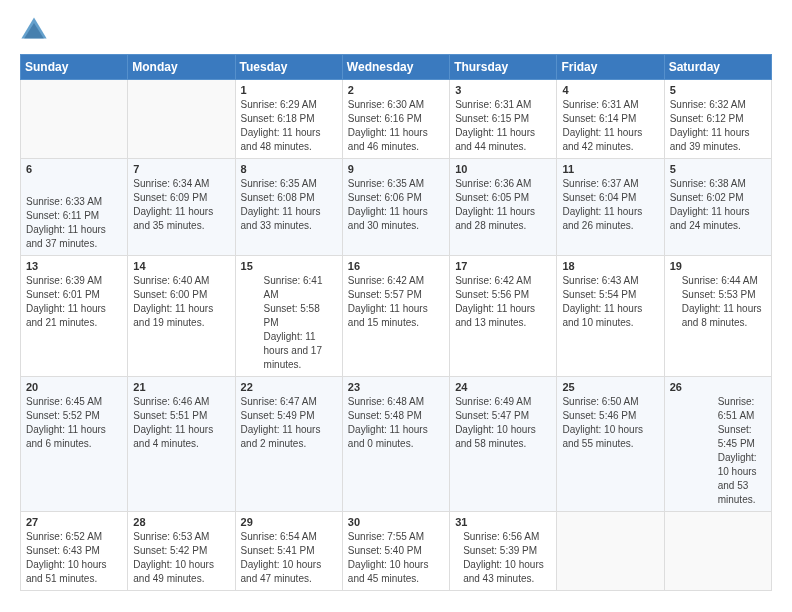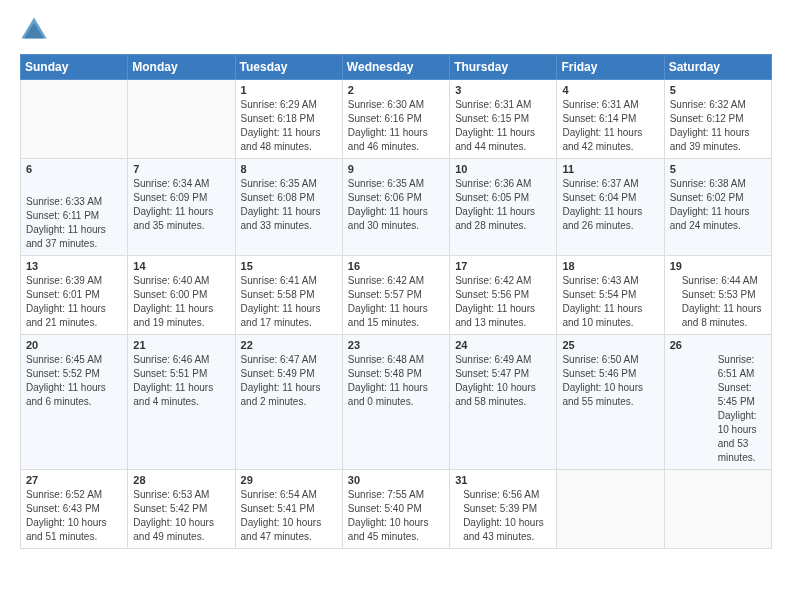--- a/index.html
+++ b/index.html
@@ -220,21 +220,21 @@
 Daylight: 11 hours and 21 minutes.</div>
           </td>
           <td>
             <span class="day-num">14</span>
             <div class="day-info" style="white-space: pre-line;">Sunrise: 6:40 AM
 Sunset: 6:00 PM
 Daylight: 11 hours and 19 minutes.</div>
           </td>
           <td>
             <span class="day-num">15</span>
-            <div class="day-info" style="white-space: pre-line;">Sunrise: 6:41 AM
+            <div class="day-info" style="white-space: pre-line; margin-left: 23px;">Sunrise: 6:41 AM
 Sunset: 5:58 PM
 Daylight: 11 hours and 17 minutes.</div>
           </td>
           <td>
             <span class="day-num">16</span>
             <div class="day-info" style="white-space: pre-line;">Sunrise: 6:42 AM
 Sunset: 5:57 PM
 Daylight: 11 hours and 15 minutes.</div>
           </td>
           <td>

